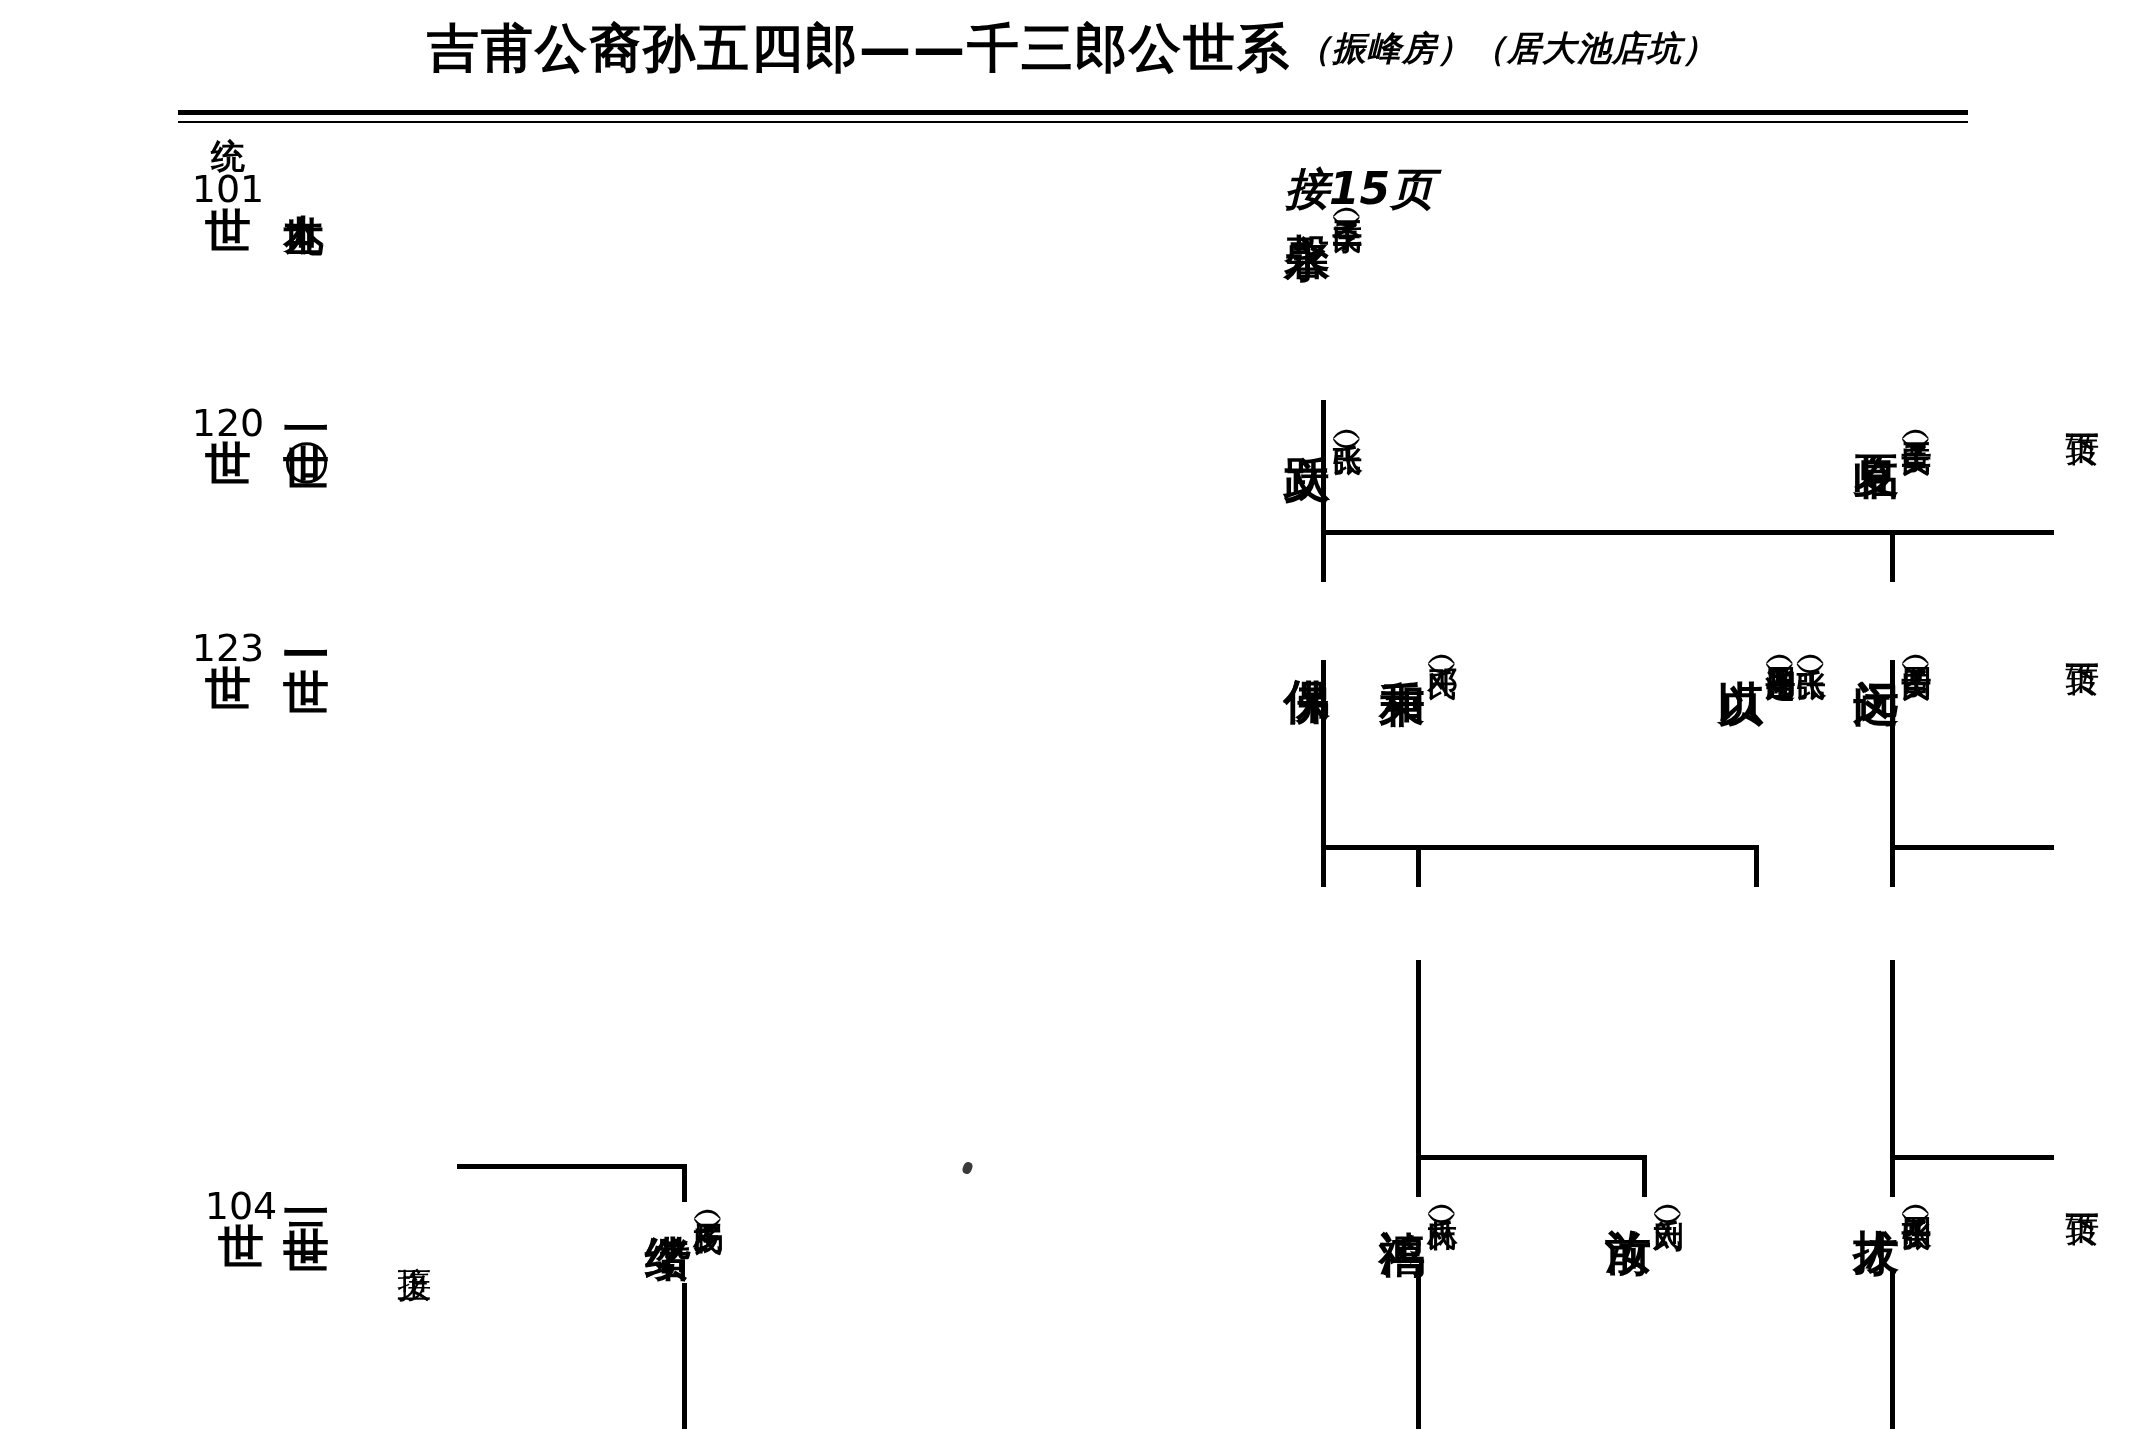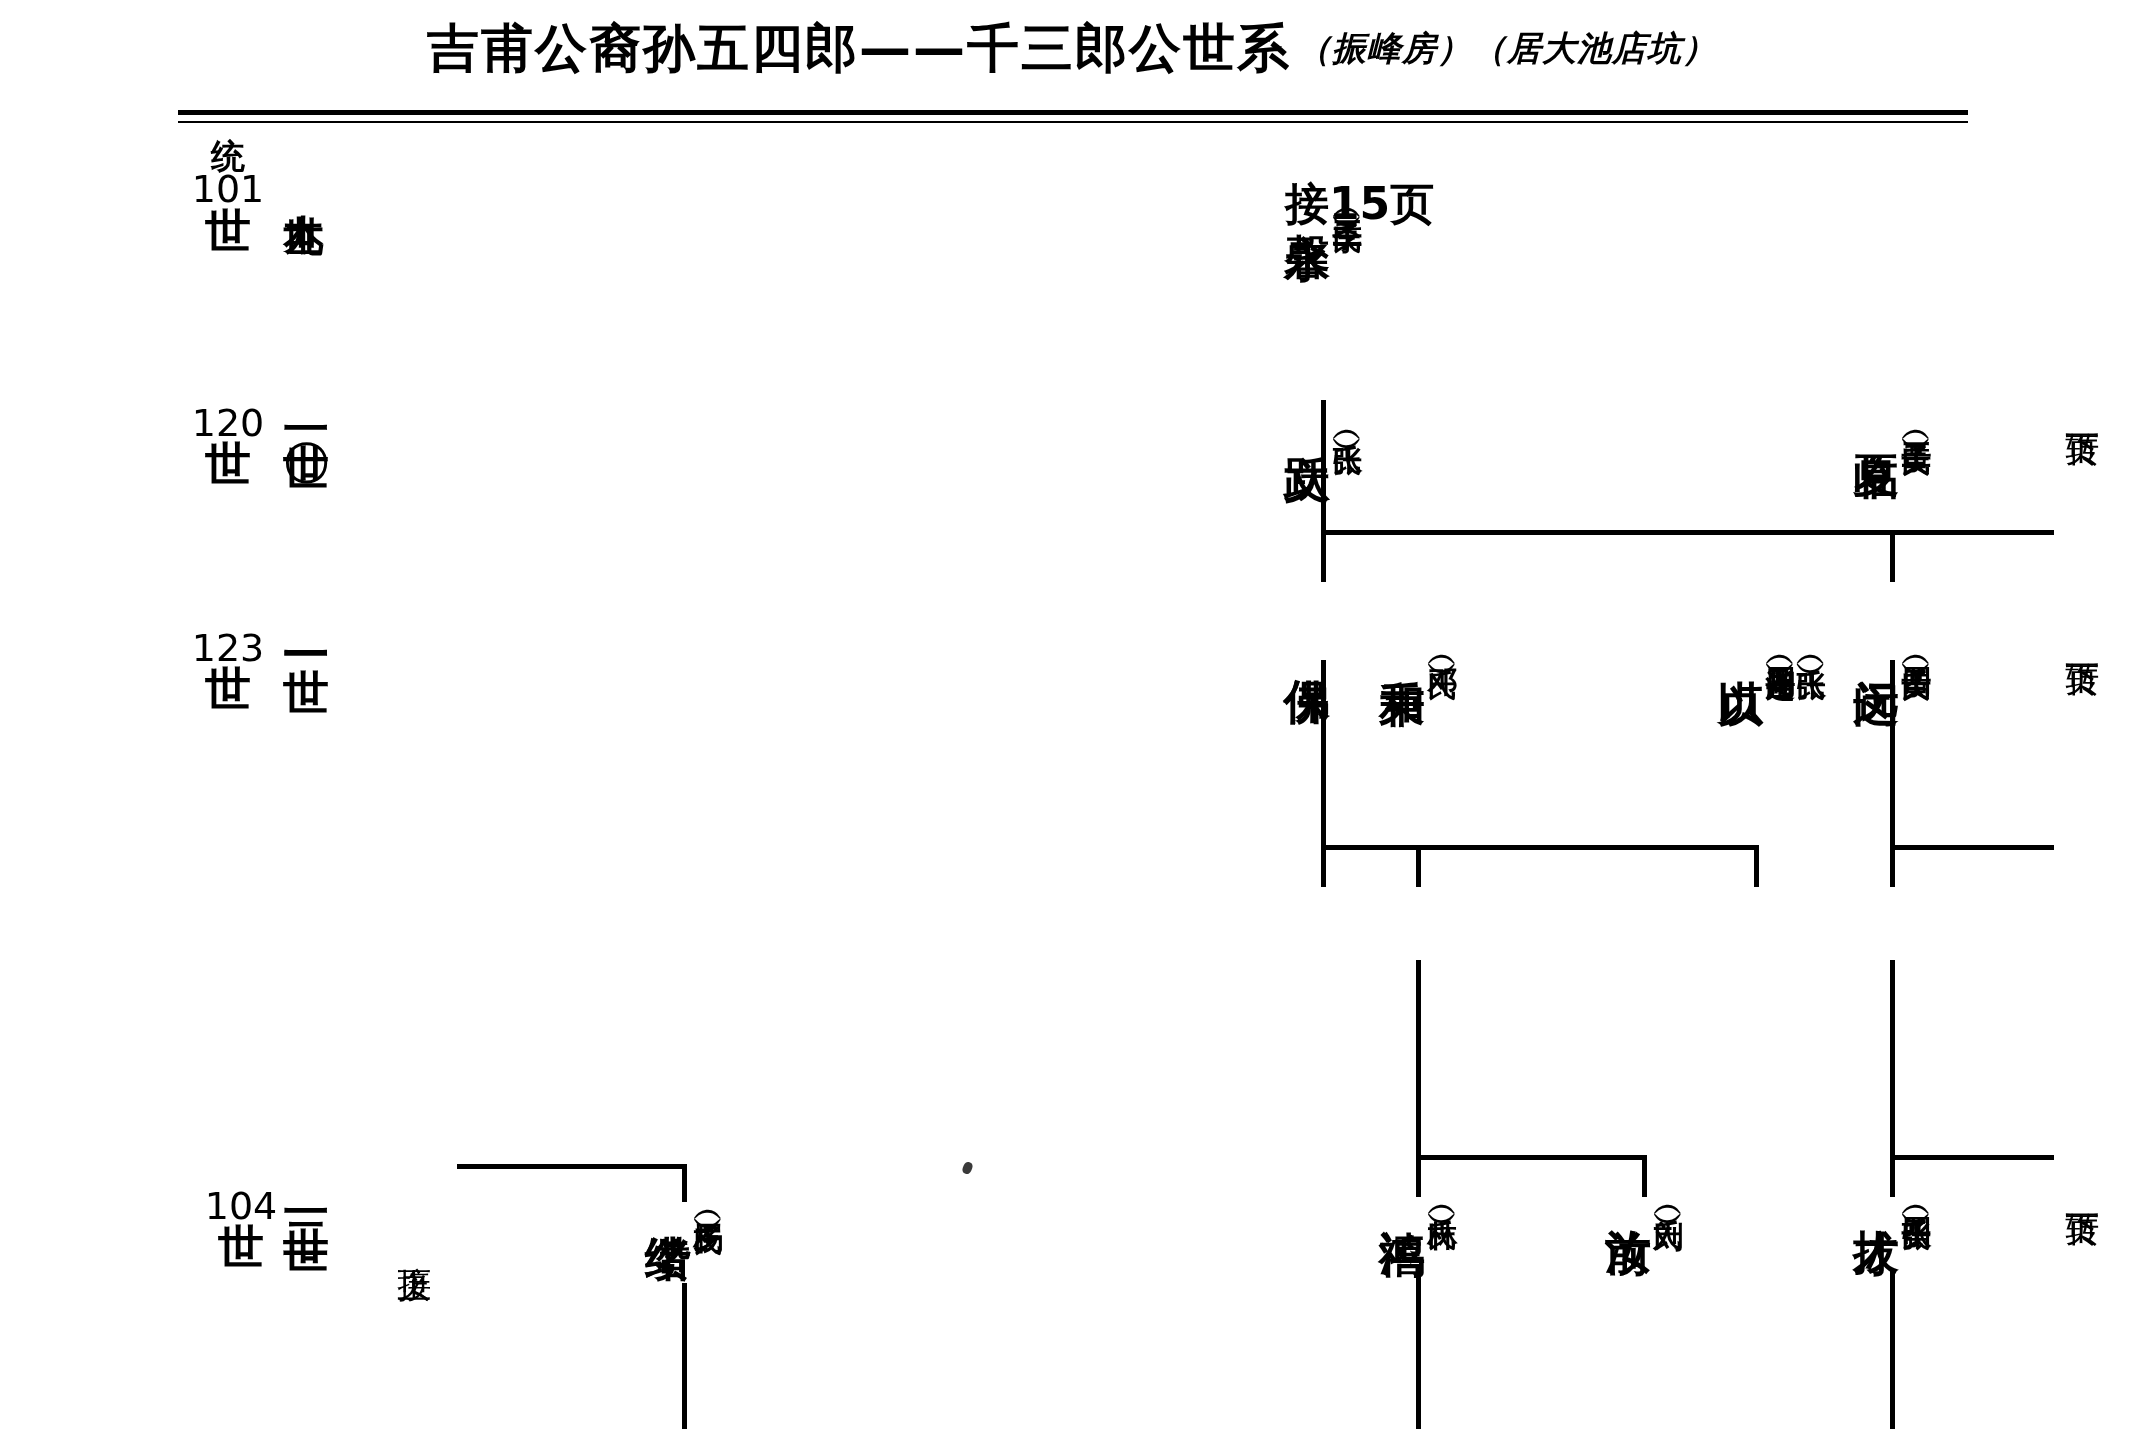--- a/index.html
+++ b/index.html
@@ -214,21 +214,21 @@
   <div class="gen-vert" style="left:284px; top:630px;">一一世</div>
 
   <div class="gen-label" style="left:191px; top:1188px; width:100px;">
     <span class="gen-num">104</span>
     <span class="gen-shi">世</span>
   </div>
   <div class="gen-vert" style="left:284px; top:1188px;">一二世</div>
 
   <div class="ref-v" style="left:388px; top:1240px;">接上页</div>
 
-  <div class="ref-h" style="left:1285px; top:175px;">接15页</div>
+  <div class="ref-h" style="left:1285px; top:160px;font-style:italic;">接15页</div>
 
   <div class="ln-v" style="left:1321px; top:400px; height:133px;"></div>
 
   <div class="ln-h" style="left:1321px; top:530px; width:733px;"></div>
 
   <div class="ln-v" style="left:1321px; top:530px; height:52px;"></div>
 
   <div class="ln-v" style="left:1890px; top:530px; height:52px;"></div>
 
   <div class="ln-v" style="left:1321px; top:660px; height:190px;"></div>

